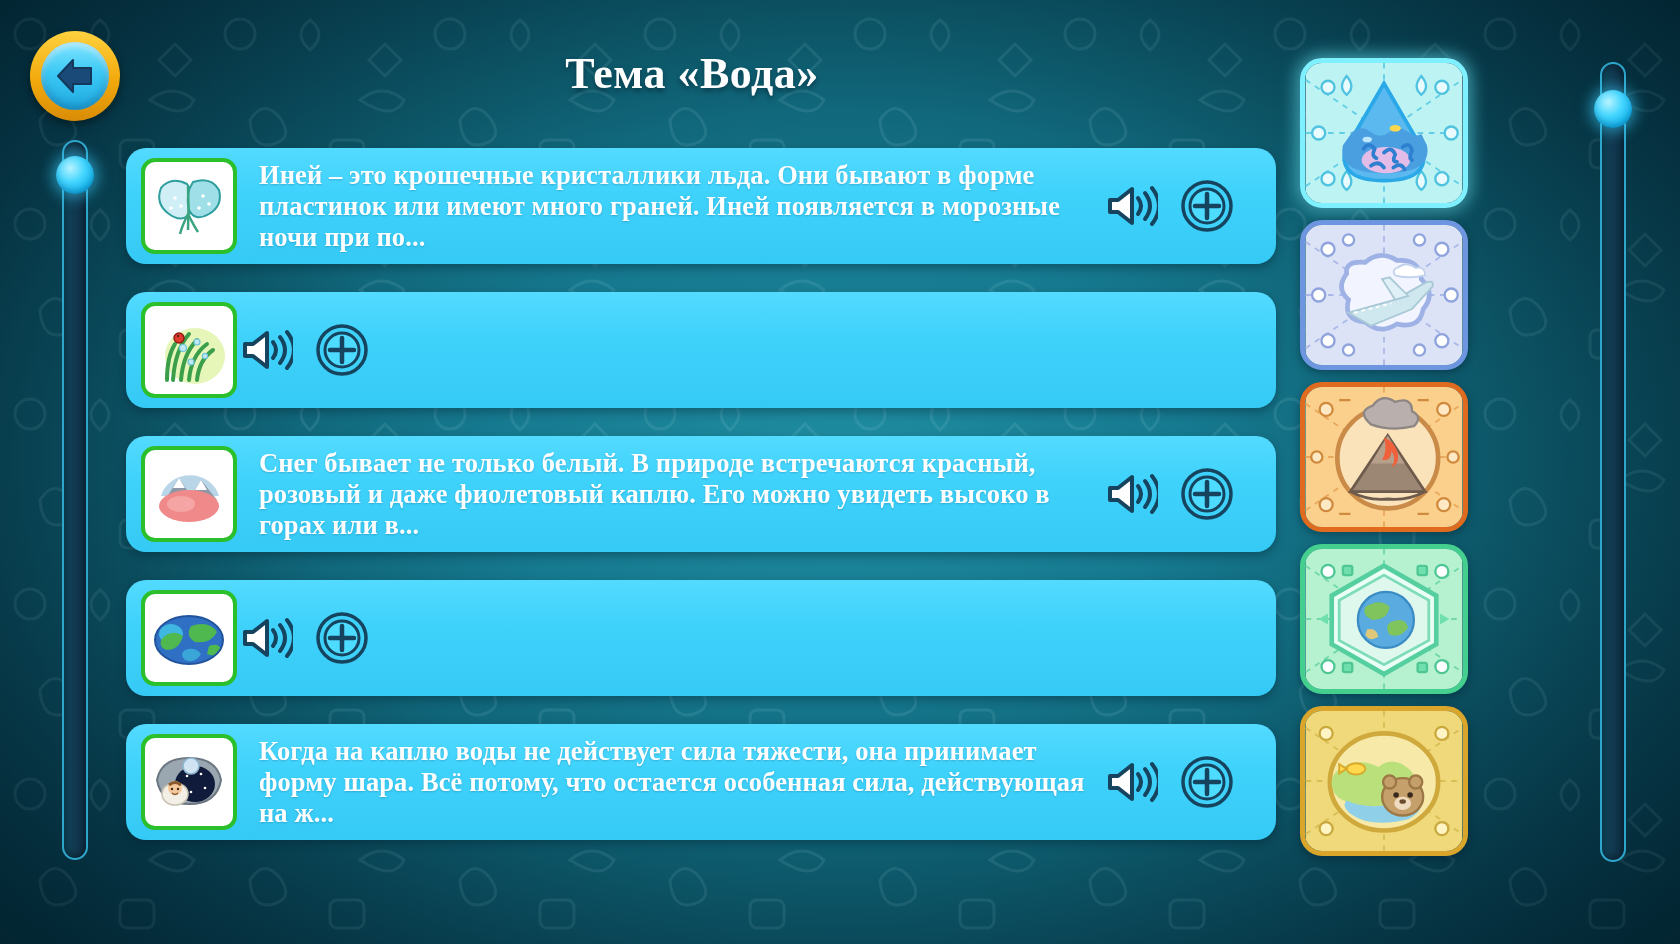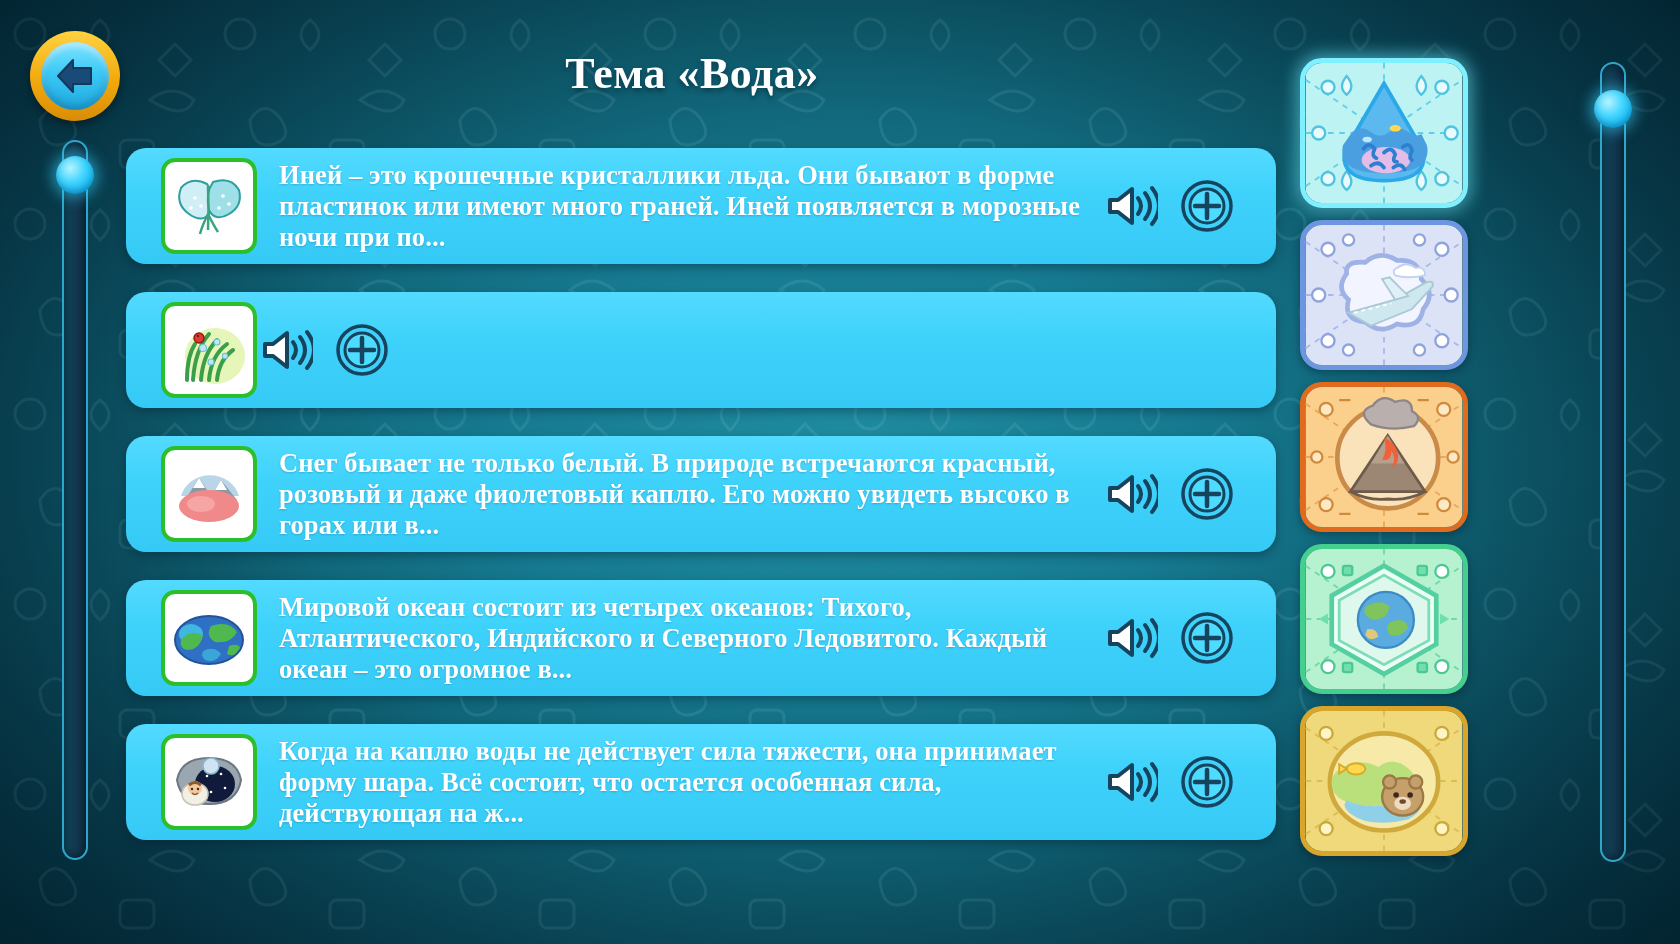--- a/index.html
+++ b/index.html
@@ -76,21 +76,21 @@
   
   .cards { position:absolute; left:126px; top:148px; width:1150px; }
   .fact-card {
     position:relative;
     height:116px;
     margin-bottom:28px;
     border-radius:20px;
     background:linear-gradient(180deg,#53daff 0%, #3ed2fb 40%, #35c9f5 100%);
     box-shadow:0 4px 10px rgba(0,25,40,.35);
     display:flex; align-items:center;
-    padding:0 16px 0 35px;
+    padding:0 16px 0 15px;
     cursor:pointer;
   }
   .thumb {
     flex:0 0 auto;
     width:96px; height:96px;
     border-radius:14px;
     background:#ffffff;
     border:4px solid #2bc02b;
     display:flex; align-items:center; justify-content:center;
     overflow:hidden;
@@ -283,21 +283,20 @@
       <svg viewBox="0 0 84 84">
         <ellipse cx="42" cy="44" rx="34" ry="24" fill="#2f6fc4"></ellipse>
         <ellipse cx="24" cy="38" rx="12" ry="10" fill="#3fb7e0"></ellipse>
         <path d="M14 44 q10 -12 22 -4 q-4 14 -16 14 q-8 -2 -6 -10z" fill="#4fb84f"></path>
         <path d="M44 30 q18 -6 26 6 q-6 12 -22 10 q-10 -6 -4 -16z" fill="#4fb84f"></path>
         <path d="M38 54 q10 -4 16 4 q-6 10 -16 6 q-6 -6 0 -10z" fill="#3aa6d8"></path>
         <path d="M62 50 q10 -4 12 4 q-6 8 -14 4 z" fill="#4fb84f"></path>
         <ellipse cx="42" cy="44" rx="34" ry="24" fill="none" stroke="#21539c" stroke-width="2"></ellipse>
       </svg>
     </div>
-    <div class="fact-text">Мировой океан состоит из четырех океанов: Тихого, Атлантического, Индийского и Северного Ледовитого. Каждый океан – это огромное в...</div>
     <div class="card-actions">
       <div class="icon-btn">
         <svg width="56" height="48" viewBox="0 0 56 48">
           <path d="M8 18 h8 L30 7 V41 L16 30 H8 Z" fill="#ffffff" stroke="#16445f" stroke-width="4" stroke-linejoin="round"></path>
           <path d="M36 16 q6 8 0 16" stroke="#16445f" stroke-width="4" fill="none" stroke-linecap="round"></path>
           <path d="M43 11 q10 13 0 26" stroke="#16445f" stroke-width="4" fill="none" stroke-linecap="round"></path>
           <path d="M50 6 q14 18 0 36" stroke="#16445f" stroke-width="4" fill="none" stroke-linecap="round"></path>
         </svg>
       </div>
       <div class="icon-btn">
@@ -325,21 +324,21 @@
         <ellipse cx="28" cy="54" rx="13" ry="11" fill="#f2efe6" stroke="#c9c3b4" stroke-width="1.6"></ellipse>
         <circle cx="28" cy="48" r="7" fill="#f4c89a"></circle>
         <path d="M22 45 q6 -5 12 0" stroke="#8a5a2c" stroke-width="3" fill="none"></path>
         <g fill="#3a2a1c">
             <circle cx="25" cy="49" r="1.2"></circle>
             <circle cx="31" cy="49" r="1.2"></circle>
           </g>
         <path d="M25 53 q3 3 6 0" stroke="#8a5a2c" stroke-width="1.6" fill="none"></path>
       </svg>
     </div>
-    <div class="fact-text">Когда на каплю воды не действует сила тяжести, она принимает форму шара. Всё состоит, что остается особенная сила, действующая на ж...</div>
+    <div class="fact-text">Когда на каплю воды не действует сила тяжести, она принимает форму шара. Всё потому, что остается особенная сила, действующая на ж...</div>
     <div class="card-actions">
       <div class="icon-btn">
         <svg width="56" height="48" viewBox="0 0 56 48">
           <path d="M8 18 h8 L30 7 V41 L16 30 H8 Z" fill="#ffffff" stroke="#16445f" stroke-width="4" stroke-linejoin="round"></path>
           <path d="M36 16 q6 8 0 16" stroke="#16445f" stroke-width="4" fill="none" stroke-linecap="round"></path>
           <path d="M43 11 q10 13 0 26" stroke="#16445f" stroke-width="4" fill="none" stroke-linecap="round"></path>
           <path d="M50 6 q14 18 0 36" stroke="#16445f" stroke-width="4" fill="none" stroke-linecap="round"></path>
         </svg>
       </div>
       <div class="icon-btn">

